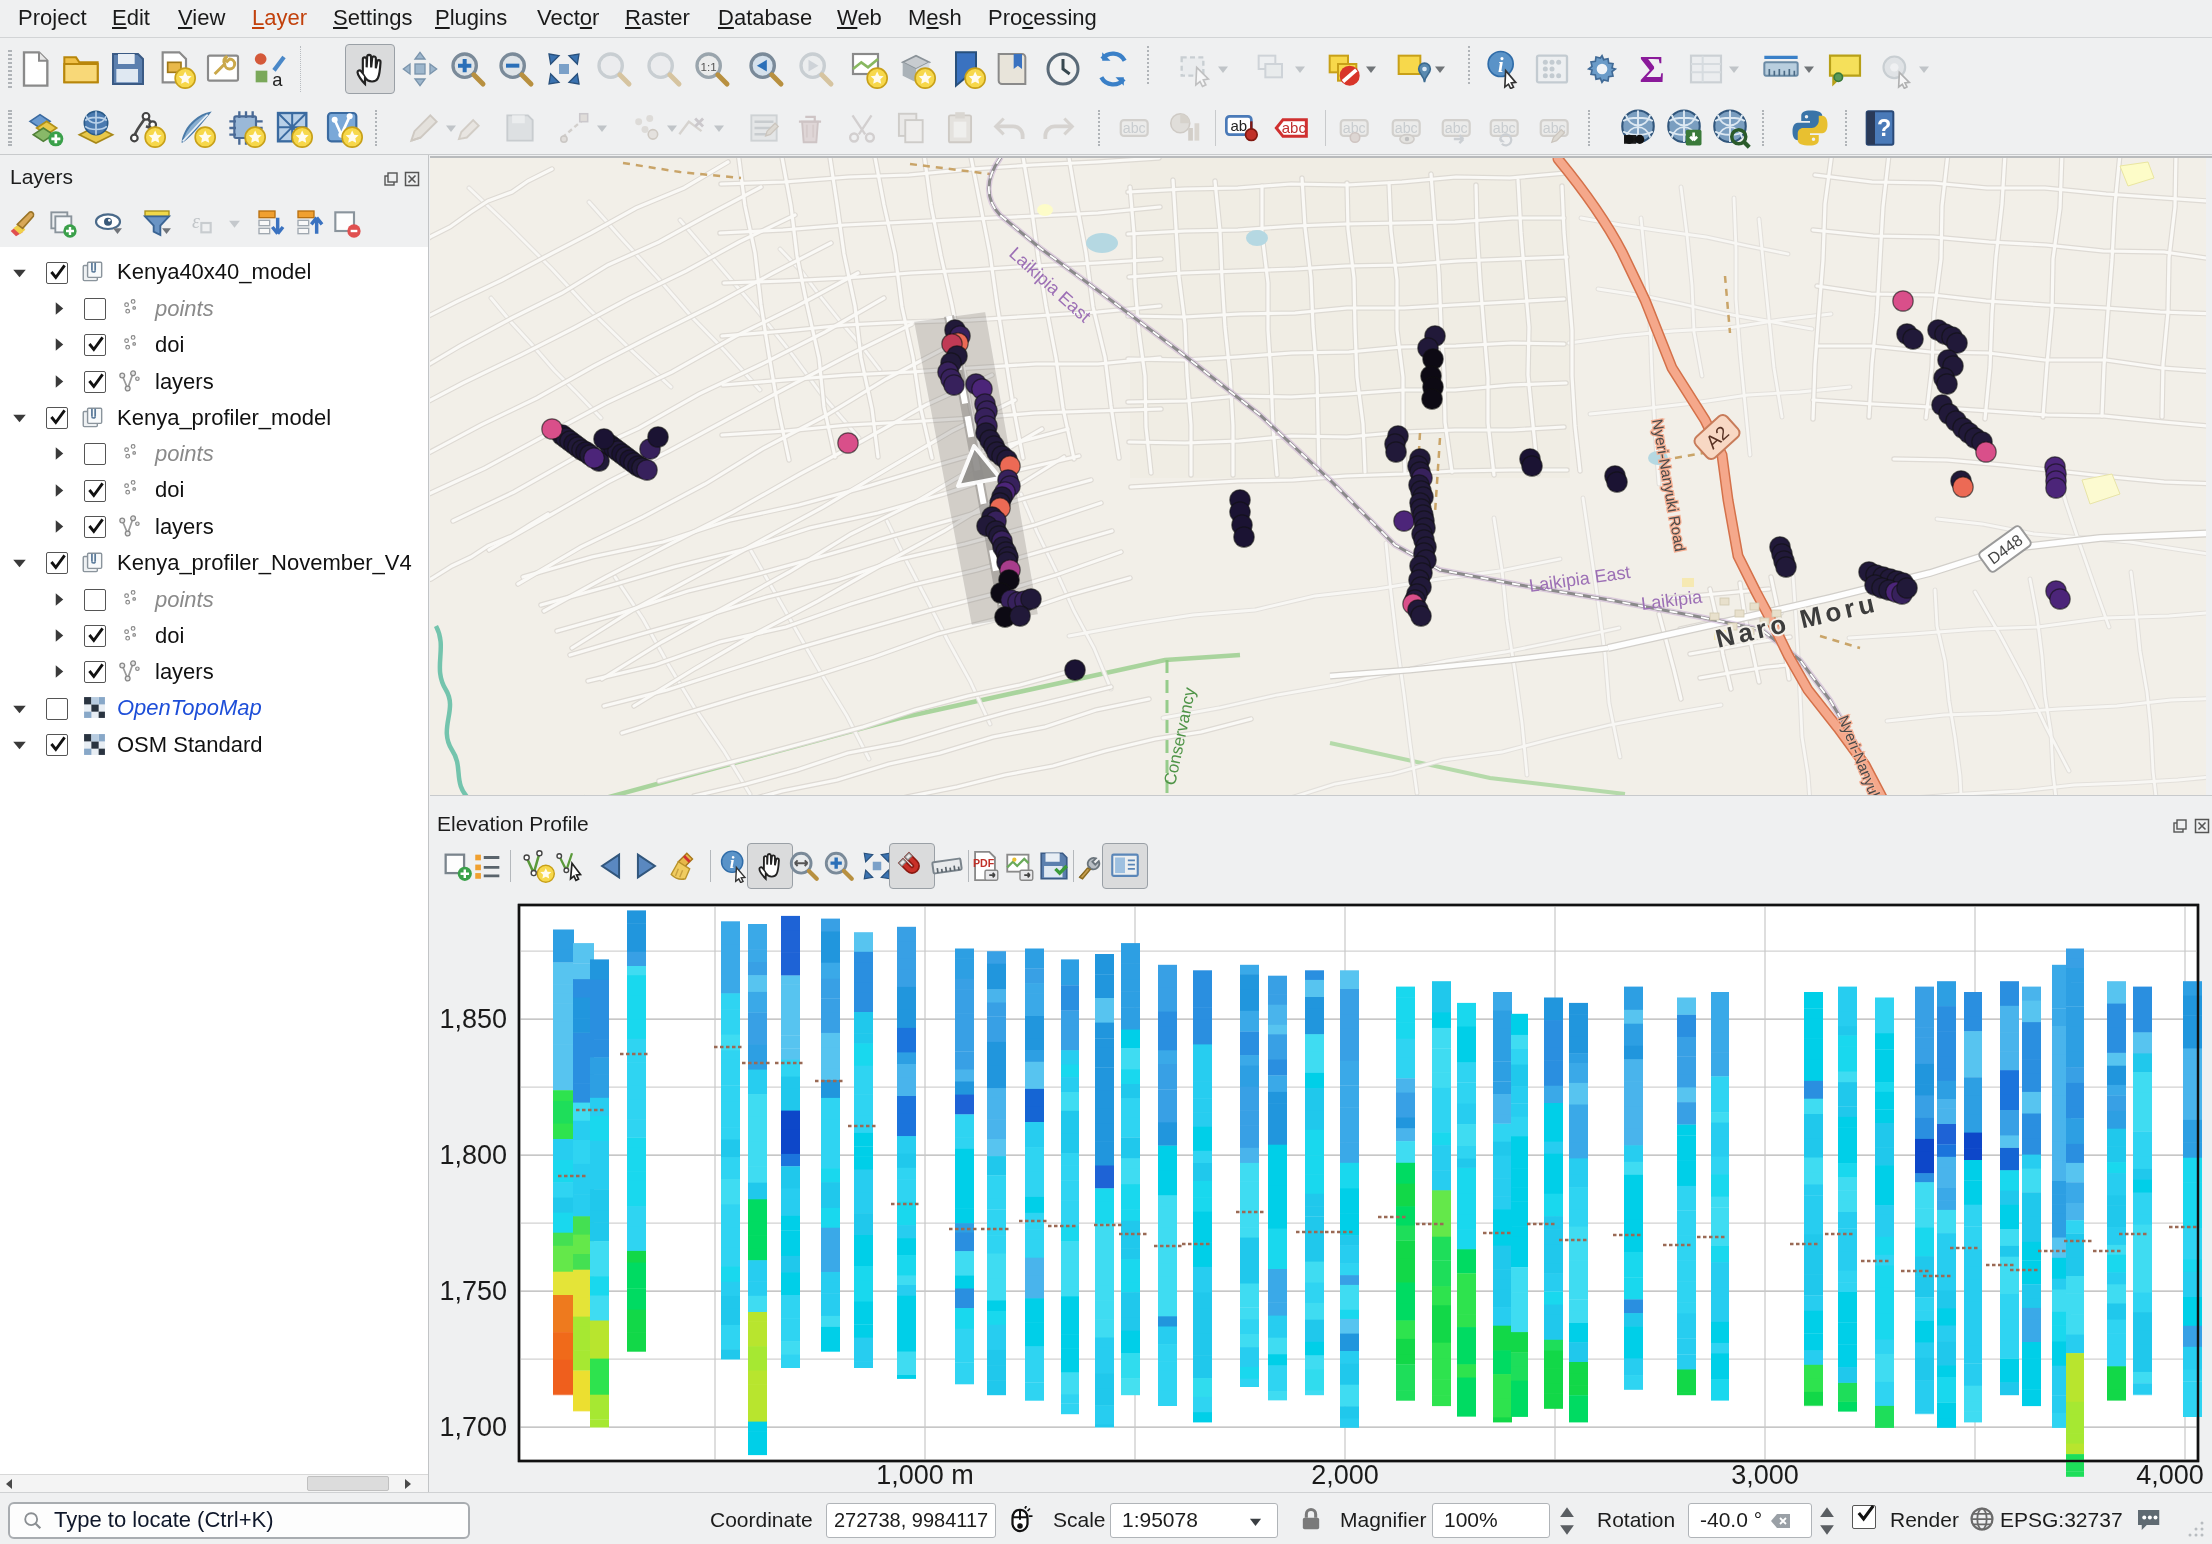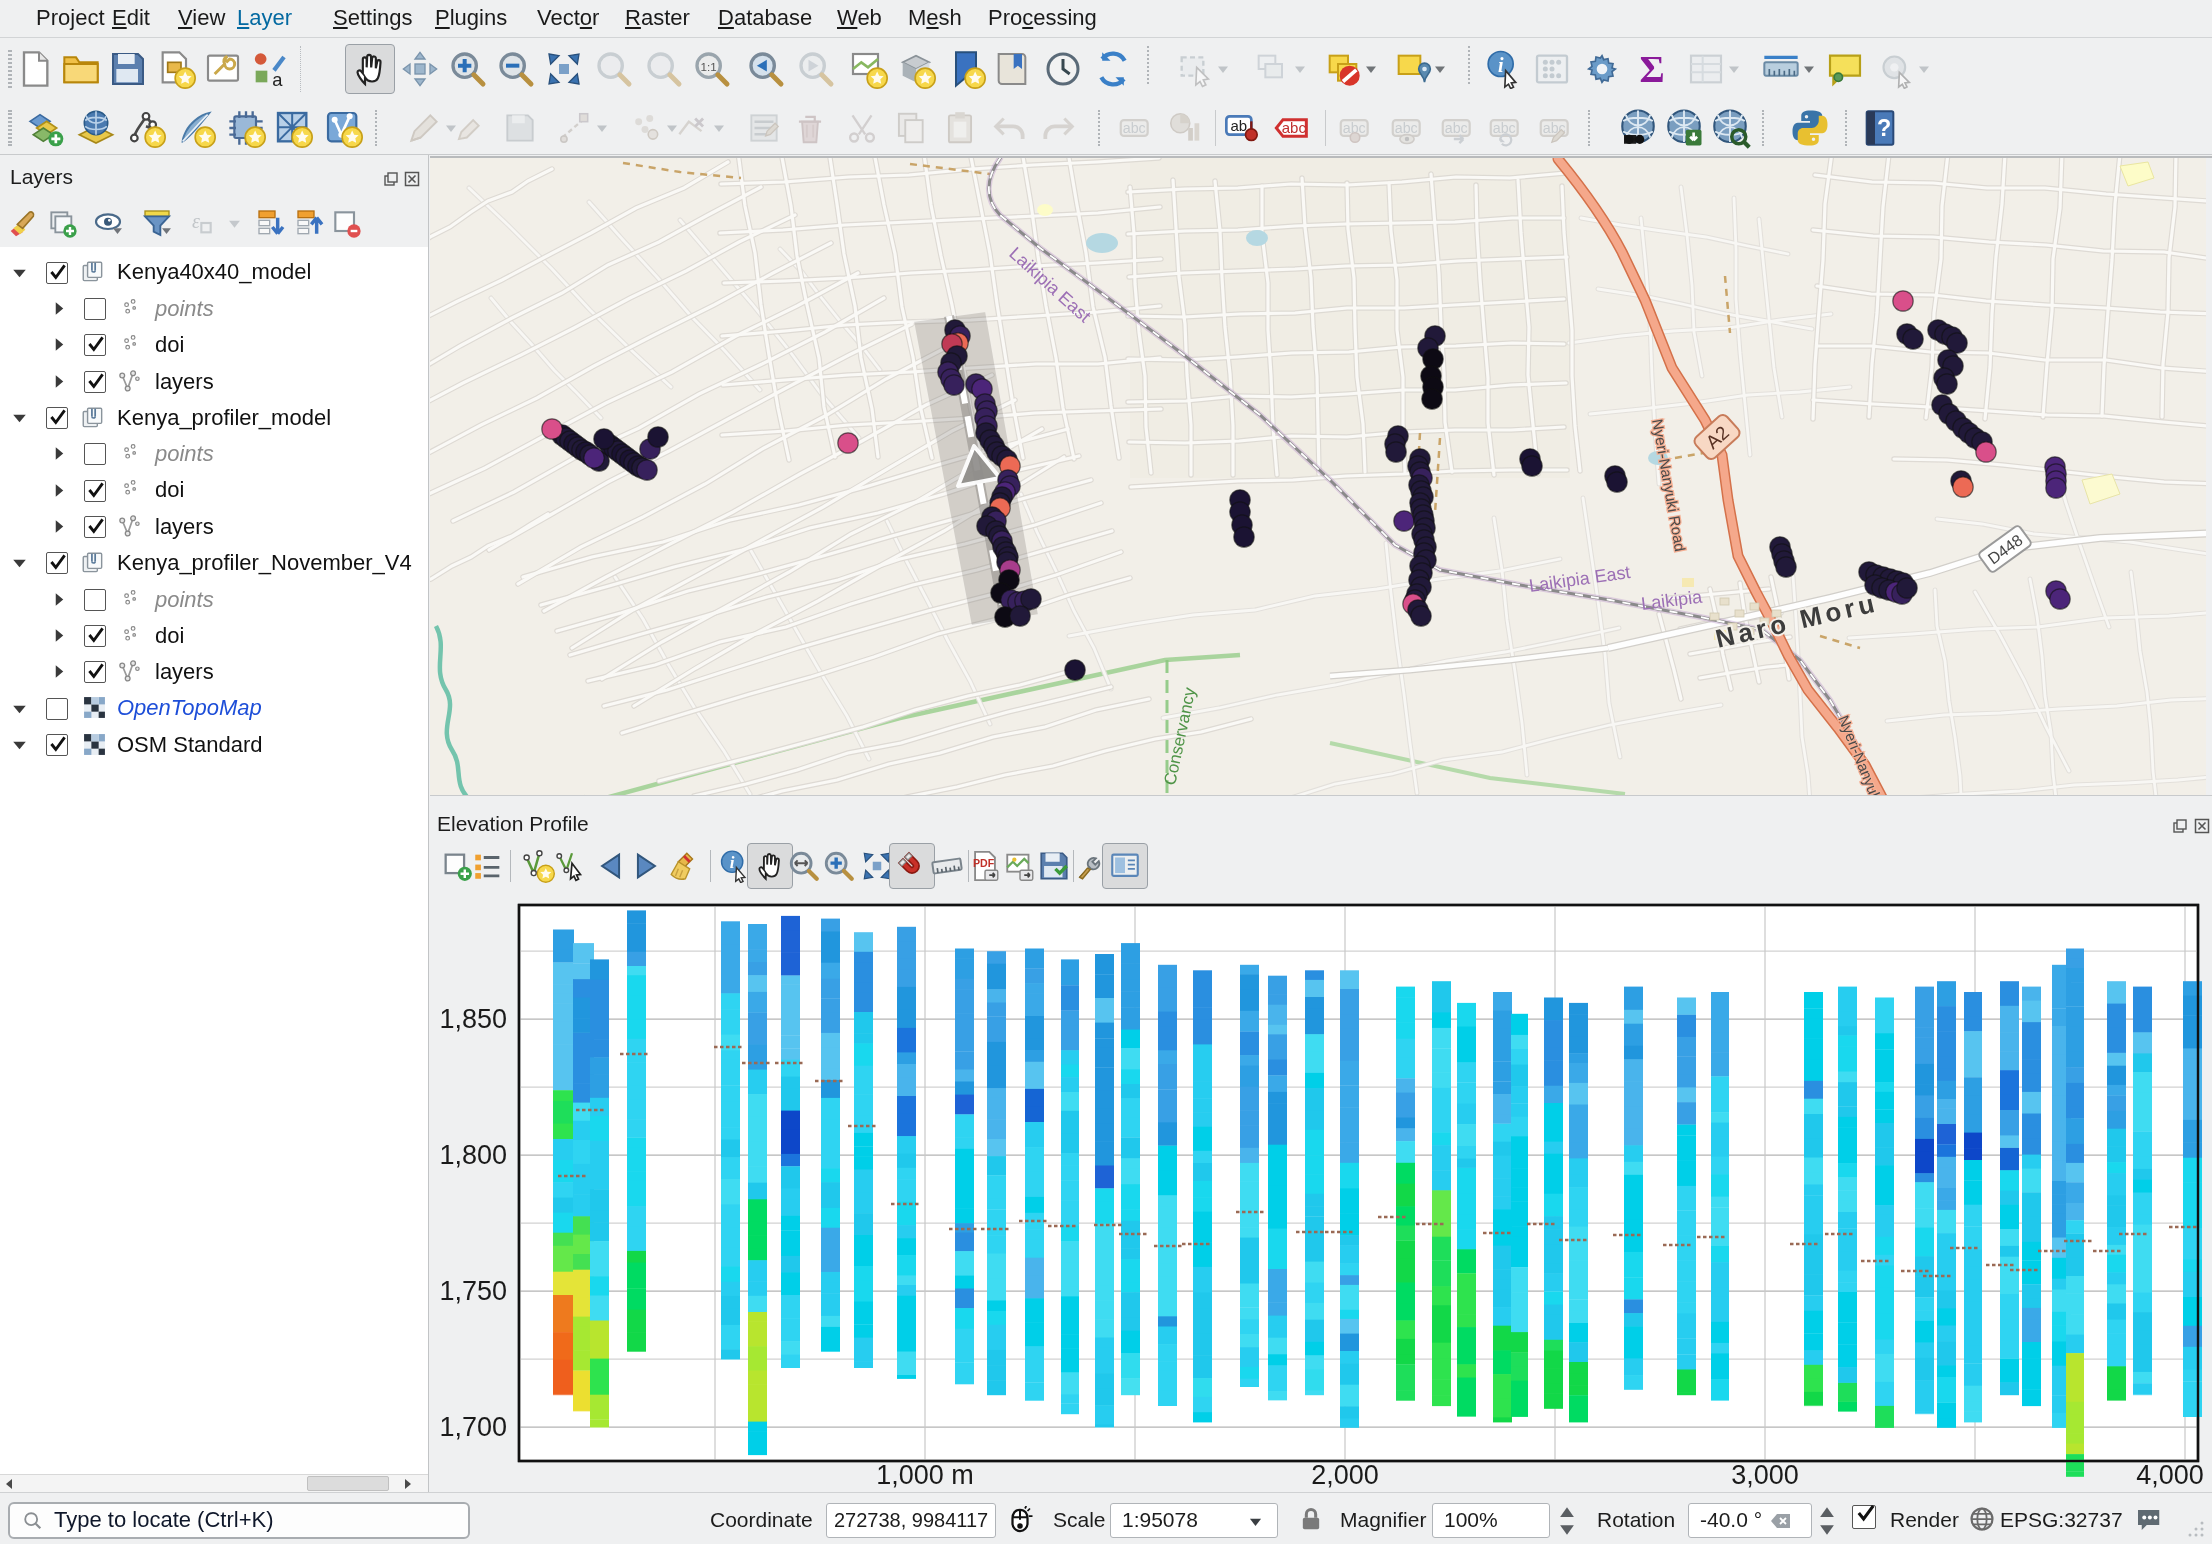--- a/index.html
+++ b/index.html
@@ -1,21 +1,21 @@
 <!DOCTYPE html>
 <html><head><meta charset="utf-8"><style>
 *{margin:0;padding:0;box-sizing:border-box;}
 html,body{width:2212px;height:1544px;overflow:hidden;background:#eff0f1;font-family:"Liberation Sans",sans-serif;}
 .abs{position:absolute;}
 </style></head><body>
 <div class="abs" style="left:0;top:0;width:2212px;height:38px;background:#eff0f1;border-bottom:1px solid #d2d4d6;">
-    <div style="position:absolute;left:18px;top:5px;font-size:22px;color:#1a1a1a;margin-left:18px;">Pro<span style="text-decoration:underline;text-underline-offset:2px;text-decoration-thickness:2px;">j</span>ect</div>
+    <div style="position:absolute;left:18px;top:5px;font-size:22px;color:#1a1a1a;">Pro<span style="text-decoration:underline;text-underline-offset:2px;text-decoration-thickness:2px;">j</span>ect</div>
     <div style="position:absolute;left:112px;top:5px;font-size:22px;color:#1a1a1a;"><span style="text-decoration:underline;text-underline-offset:2px;text-decoration-thickness:2px;">E</span>dit</div>
     <div style="position:absolute;left:178px;top:5px;font-size:22px;color:#1a1a1a;"><span style="text-decoration:underline;text-underline-offset:2px;text-decoration-thickness:2px;">V</span>iew</div>
-    <div style="position:absolute;left:237px;top:5px;font-size:22px;color:#0369a1;"><span style="text-decoration:underline;text-underline-offset:2px;text-decoration-thickness:2px;">L</span>ayer</div>
+    <div style="position:absolute;left:252px;top:5px;font-size:22px;color:#c2410c;"><span style="text-decoration:underline;text-underline-offset:2px;text-decoration-thickness:2px;">L</span>ayer</div>
     <div style="position:absolute;left:333px;top:5px;font-size:22px;color:#1a1a1a;"><span style="text-decoration:underline;text-underline-offset:2px;text-decoration-thickness:2px;">S</span>ettings</div>
     <div style="position:absolute;left:435px;top:5px;font-size:22px;color:#1a1a1a;"><span style="text-decoration:underline;text-underline-offset:2px;text-decoration-thickness:2px;">P</span>lugins</div>
     <div style="position:absolute;left:537px;top:5px;font-size:22px;color:#1a1a1a;">Vect<span style="text-decoration:underline;text-underline-offset:2px;text-decoration-thickness:2px;">o</span>r</div>
     <div style="position:absolute;left:625px;top:5px;font-size:22px;color:#1a1a1a;"><span style="text-decoration:underline;text-underline-offset:2px;text-decoration-thickness:2px;">R</span>aster</div>
     <div style="position:absolute;left:718px;top:5px;font-size:22px;color:#1a1a1a;"><span style="text-decoration:underline;text-underline-offset:2px;text-decoration-thickness:2px;">D</span>atabase</div>
     <div style="position:absolute;left:837px;top:5px;font-size:22px;color:#1a1a1a;"><span style="text-decoration:underline;text-underline-offset:2px;text-decoration-thickness:2px;">W</span>eb</div>
     <div style="position:absolute;left:908px;top:5px;font-size:22px;color:#1a1a1a;">M<span style="text-decoration:underline;text-underline-offset:2px;text-decoration-thickness:2px;">e</span>sh</div>
     <div style="position:absolute;left:988px;top:5px;font-size:22px;color:#1a1a1a;">Pro<span style="text-decoration:underline;text-underline-offset:2px;text-decoration-thickness:2px;">c</span>essing</div>
     <div style="position:absolute;left:1128px;top:5px;font-size:22px;color:#1a1a1a;margin-top:48px;"><span style="text-decoration:underline;text-underline-offset:2px;text-decoration-thickness:2px;">H</span>elp</div>
   </div>

